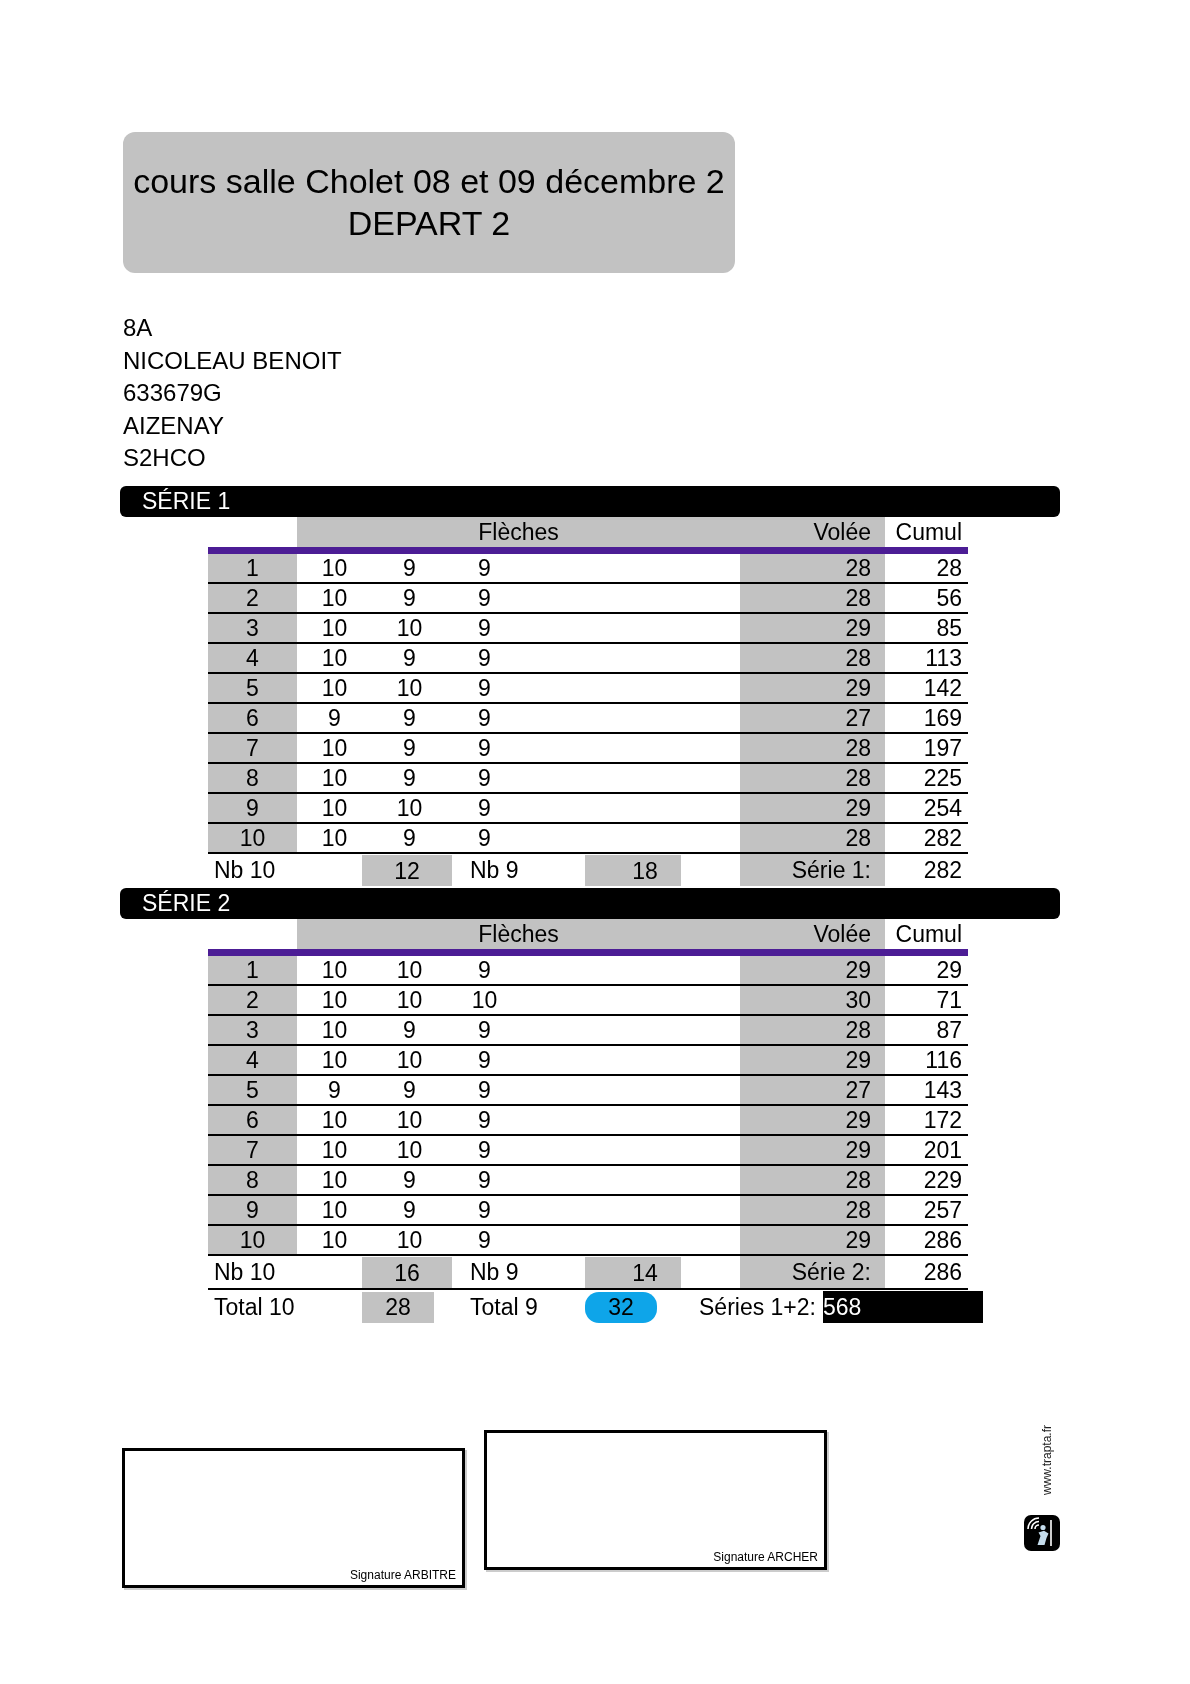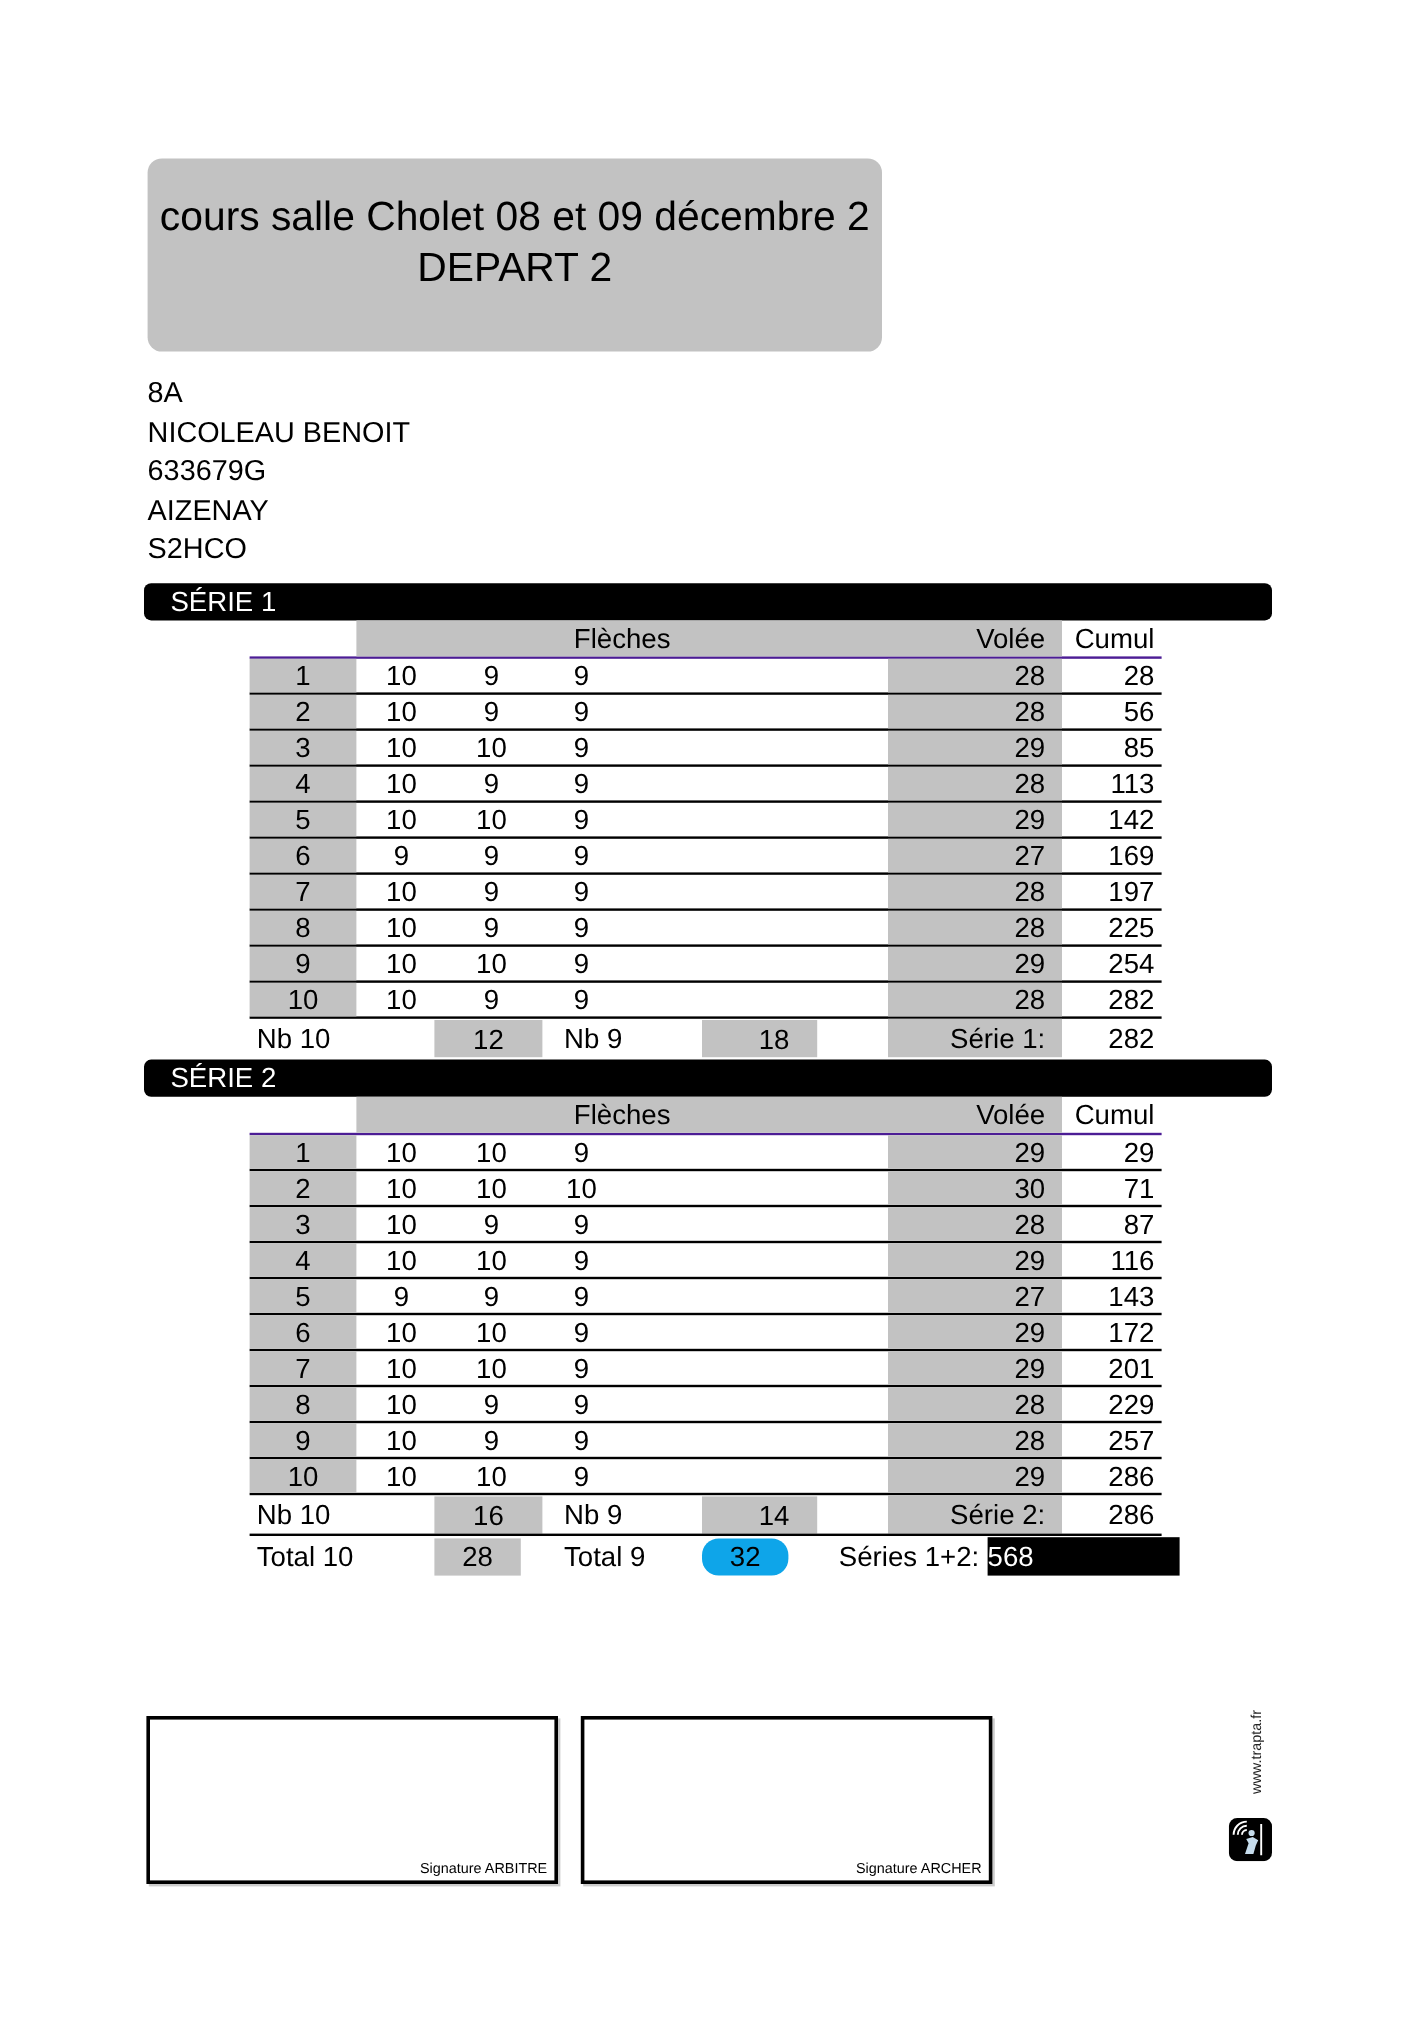--- a/index.html
+++ b/index.html
@@ -1,34 +1,34 @@
 <!DOCTYPE html>
 <html><head>
 <meta charset="utf-8">
 <style>
   html,body{margin:0;padding:0;background:#fff;}
   .page{position:relative;width:1190px;height:1684px;background:#ffffff;color:#000;
         font-family:"Liberation Sans","DejaVu Sans",sans-serif;overflow:hidden;}
 
   
-  .header-box{position:absolute;left:123px;top:132px;width:612px;height:161px;
+  .header-box{position:absolute;left:123px;top:132px;width:612px;height:141px;
               background:#c2c2c2;border-radius:12px;overflow:hidden;text-align:center;}
   .header-title{margin-top:28px;font-size:34px;line-height:42px;white-space:nowrap;}
   .header-depart{font-size:34px;line-height:42px;}
 
   
   .archer-info{position:absolute;left:123px;top:312px;font-size:24px;line-height:32.5px;}
 
   
   #series-container{position:absolute;left:120px;top:486px;width:940px;}
   .series{margin-bottom:2px;}
   .series-banner{height:31px;background:#000;border-radius:6px;color:#fff;
                  font-size:23px;line-height:31px;padding-left:22px;box-sizing:border-box;}
   .stable{width:760px;margin-left:88px;}
-  .thead{display:flex;height:30px;border-bottom:2px solid #4c1d95;font-size:23px;line-height:30px;}
+  .thead{display:flex;height:30px;border-bottom:7px solid #4c1d95;font-size:23px;line-height:30px;}
   .th-num{width:89px;}
   .th-band{display:flex;width:588px;background:#c2c2c2;}
   .th-fleches{flex:1;text-align:center;}
   .th-volee{width:145px;text-align:right;padding-right:14px;box-sizing:border-box;}
   .th-cumul{width:83px;text-align:right;padding-right:6px;box-sizing:border-box;}
 
   .trow{display:flex;height:28px;border-bottom:2px solid #000;font-size:23px;line-height:28px;}
   .c{box-sizing:border-box;}
   .c.num{width:89px;background:#c2c2c2;text-align:center;}
   .c.a{width:75px;text-align:center;}
@@ -50,21 +50,21 @@
   .totalrow .b1{position:absolute;left:154px;top:2px;height:31px;width:72px;background:#c2c2c2;text-align:center;line-height:31px;}
   .totalrow .l2{position:absolute;left:262px;}
   .totalrow .b2{position:absolute;left:377px;top:2px;height:31px;width:72px;background:#0ea5e9;text-align:center;line-height:31px;border-radius:14px;}
   .gt-label{position:absolute;left:330px;width:278px;text-align:right;}
   .gt-value{position:absolute;left:615px;top:1px;height:32px;width:160px;background:#000;color:#fff;
             text-align:left;padding-right:12px;box-sizing:border-box;line-height:32px;}
 
   
   .sig-box{position:absolute;top:1430px;width:343px;height:140px;border:3px solid #000;
            box-sizing:border-box;box-shadow:2px 2px 0 rgba(0,0,0,.2);background:#fff;}
-  .sig-box.first{left:122px;}
+  .sig-box.first{left:122px;margin-top:18px;}
   .sig-box.second{left:484px;}
   .sig-label{position:absolute;right:6px;bottom:3px;font-size:12px;}
 
   
   .website{position:absolute;left:1040px;top:1495px;font-size:12px;color:#222;
            transform:rotate(-90deg);transform-origin:left top;white-space:nowrap;}
   .logo{position:absolute;left:1024px;top:1515px;width:36px;height:36px;}
 </style>
 </head>
 <body>

